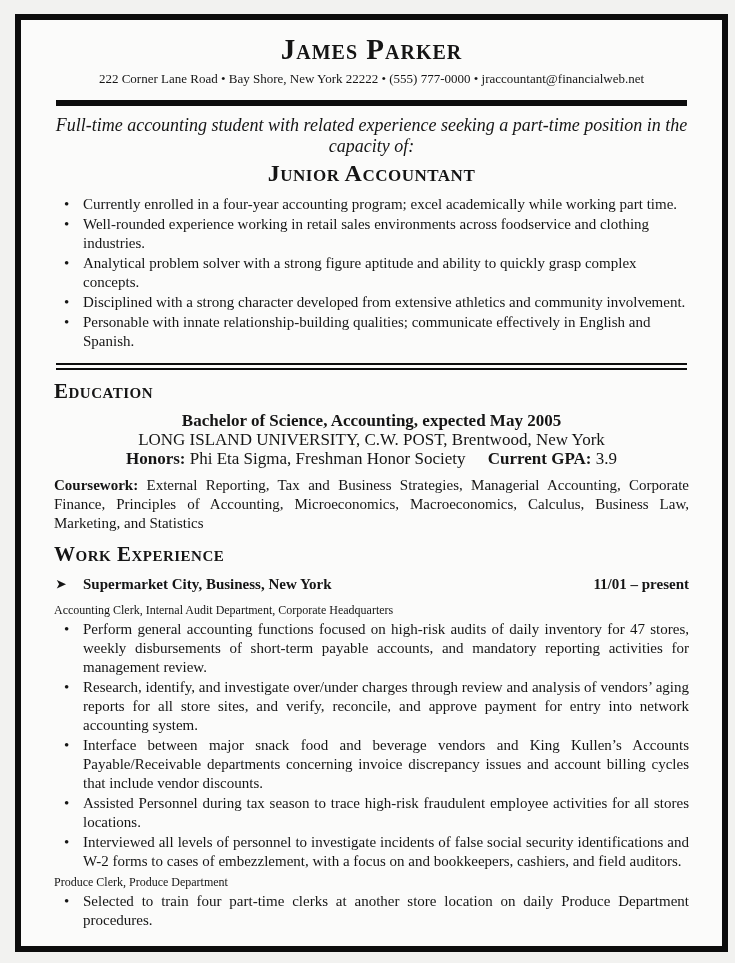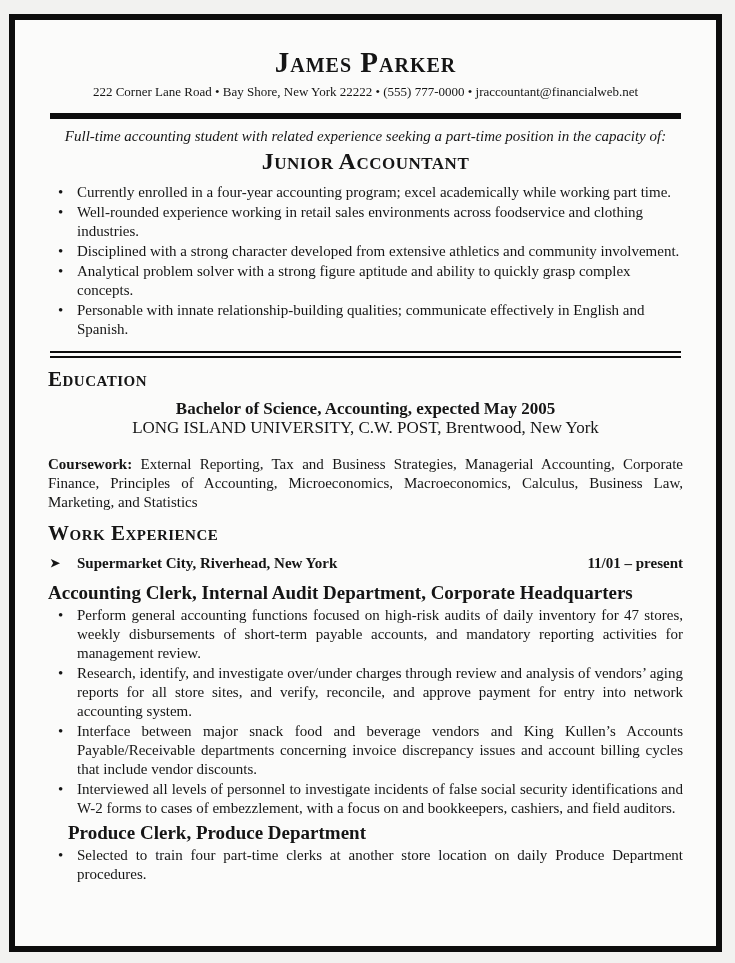--- a/index.html
+++ b/index.html
@@ -4,38 +4,38 @@
 <style>
   html,body{margin:0;padding:0;}
   body{
     width:735px;height:963px;position:relative;
     background:#f2f2f0;
     font-family:"Liberation Serif","DejaVu Serif",serif;
     color:#151515;
     overflow:hidden;
   }
   .sheet{
-    position:absolute;left:9px;top:14px;width:713px;height:938px;
+    position:absolute;left:15px;top:14px;width:713px;height:938px;
     box-sizing:border-box;
     border:6px solid #0d0d0d;
     background:#fbfbfa;
-    padding:22px 33px 0 33px;
+    padding:9px 33px 0 33px;
   }
   .center{text-align:center;}
   .name{
     font-size:29px;font-weight:bold;
     font-variant:small-caps;letter-spacing:1px;
     margin-top:4px;
   }
   .contact{font-size:13px;margin-top:5px;}
   .bar{
     height:6px;background:#0d0d0d;
     margin:13px 2px 9px 2px;
   }
-  .intro{font-style:italic;font-size:15px;margin-top:2px;}
+  .intro{font-style:italic;font-size:18px;margin-top:2px;}
   .obj-title{
     font-size:24px;font-weight:bold;
     font-variant:small-caps;letter-spacing:0.5px;
     margin-top:3px;
   }
   ul{list-style:none;margin:8px 0 0 0;padding:0;font-size:15px;line-height:19px;}
   li{position:relative;padding-left:29px;margin:0 0 1px 0;}
   li::before{content:"\2022";position:absolute;left:10px;top:0;}
   .justify{text-align:justify;}
   .dbl-rule{
@@ -43,75 +43,82 @@
     border-top:2px solid #0d0d0d;border-bottom:2px solid #0d0d0d;
   }
   .sec-head{
     font-size:21px;font-weight:bold;
     font-variant:small-caps;letter-spacing:0.5px;
     margin-top:9px;
   }
   .edu-line{font-size:17px;line-height:18px;margin-top:1px;}
   .edu-degree{font-weight:bold;margin-top:8px;}
   .gpa-label{margin-left:18px;}
-  .coursework{font-size:15px;line-height:19px;margin-top:18px;}
+  .coursework{font-size:15px;line-height:19px;margin-top:8px;}
   b{font-weight:bold;}
   .employer-row{
     display:flex;justify-content:space-between;align-items:baseline;
     font-weight:bold;font-size:15px;margin-top:9px;
     position:relative;padding-left:29px;
   }
   .employer-row .arrow{position:absolute;left:2px;top:1px;font-size:12px;}
   .employer-row .dates{white-space:nowrap;padding-left:10px;}
-  .role-title{font-weight:bold;font-size:19px;margin-top:10px;}
+  .role-title{font-weight:normal;font-size:12px;margin-top:10px;}
   .exp-list{margin-top:2px;}
-  .mt4{margin-top:4px;margin-left:20px;}
+  .mt4{margin-top:4px;}
 </style>
 </head>
 <body>
 
 <div class="sheet">
 
   <div class="name center">James Parker</div>
   <div class="contact center">222 Corner Lane Road • Bay Shore, New York 22222 • (555) 777-0000 • jraccountant@financialweb.net</div>
   <div class="bar"></div>
 
   <div class="intro center">Full-time accounting student with related experience seeking a part-time position in the capacity of:</div>
   <div class="obj-title center">Junior Accountant</div>
   <ul>
     <li>Currently enrolled in a four-year accounting program; excel academically while working part time.</li>
     <li>Well-rounded experience working in retail sales environments across foodservice and clothing industries.</li>
+    <li>Analytical problem solver with a strong figure aptitude and ability to quickly grasp complex concepts.</li>
     <li>Disciplined with a strong character developed from extensive athletics and community involvement.</li>
-    <li>Analytical problem solver with a strong figure aptitude and ability to quickly grasp complex concepts.</li>
     <li>Personable with innate relationship-building qualities; communicate effectively in English and Spanish.</li>
   </ul>
 
   <div class="dbl-rule"></div>
 
   <div class="sec-head">Education</div>
   <div class="edu-line edu-degree center">Bachelor of Science, Accounting, expected May 2005</div>
   <div class="edu-line center">LONG ISLAND UNIVERSITY, C.W. POST, Brentwood, New York</div>
+  <div class="edu-line center">
+    <b>Honors:</b>
+    <span>Phi Eta Sigma, Freshman Honor Society</span>
+    <b class="gpa-label">Current GPA:</b>
+    <span>3.9</span>
+  </div>
   <div class="coursework justify">
     <b>Coursework:</b>
     <span>External Reporting, Tax and Business Strategies, Managerial Accounting, Corporate Finance, Principles of Accounting, Microeconomics, Macroeconomics, Calculus, Business Law, Marketing, and Statistics</span>
   </div>
 
   <div class="sec-head">Work Experience</div>
 
   <div class="employer-row">
     <span class="arrow">➤</span>
-    <span>Supermarket City, Riverhead, New York</span>
+    <span>Supermarket City, Business, New York</span>
     <span class="dates">11/01 – present</span>
   </div>
 
   <div class="role-title">Accounting Clerk, Internal Audit Department, Corporate Headquarters</div>
   <ul class="exp-list">
     <li class="justify">Perform general accounting functions focused on high-risk audits of daily inventory for 47 stores, weekly disbursements of short-term payable accounts, and mandatory reporting activities for management review.</li>
     <li class="justify">Research, identify, and investigate over/under charges through review and analysis of vendors’ aging reports for all store sites, and verify, reconcile, and approve payment for entry into network accounting system.</li>
     <li class="justify">Interface between major snack food and beverage vendors and King Kullen’s Accounts Payable/Receivable departments concerning invoice discrepancy issues and account billing cycles that include vendor discounts.</li>
+    <li class="justify">Assisted Personnel during tax season to trace high-risk fraudulent employee activities for all stores locations.</li>
     <li class="justify">Interviewed all levels of personnel to investigate incidents of false social security identifications and W-2 forms to cases of embezzlement, with a focus on and bookkeepers, cashiers, and field auditors.</li>
   </ul>
 
   <div class="role-title mt4">Produce Clerk, Produce Department</div>
   <ul class="exp-list">
     <li class="justify">Selected to train four part-time clerks at another store location on daily Produce Department procedures.</li>
   </ul>
 
 </div>
 

